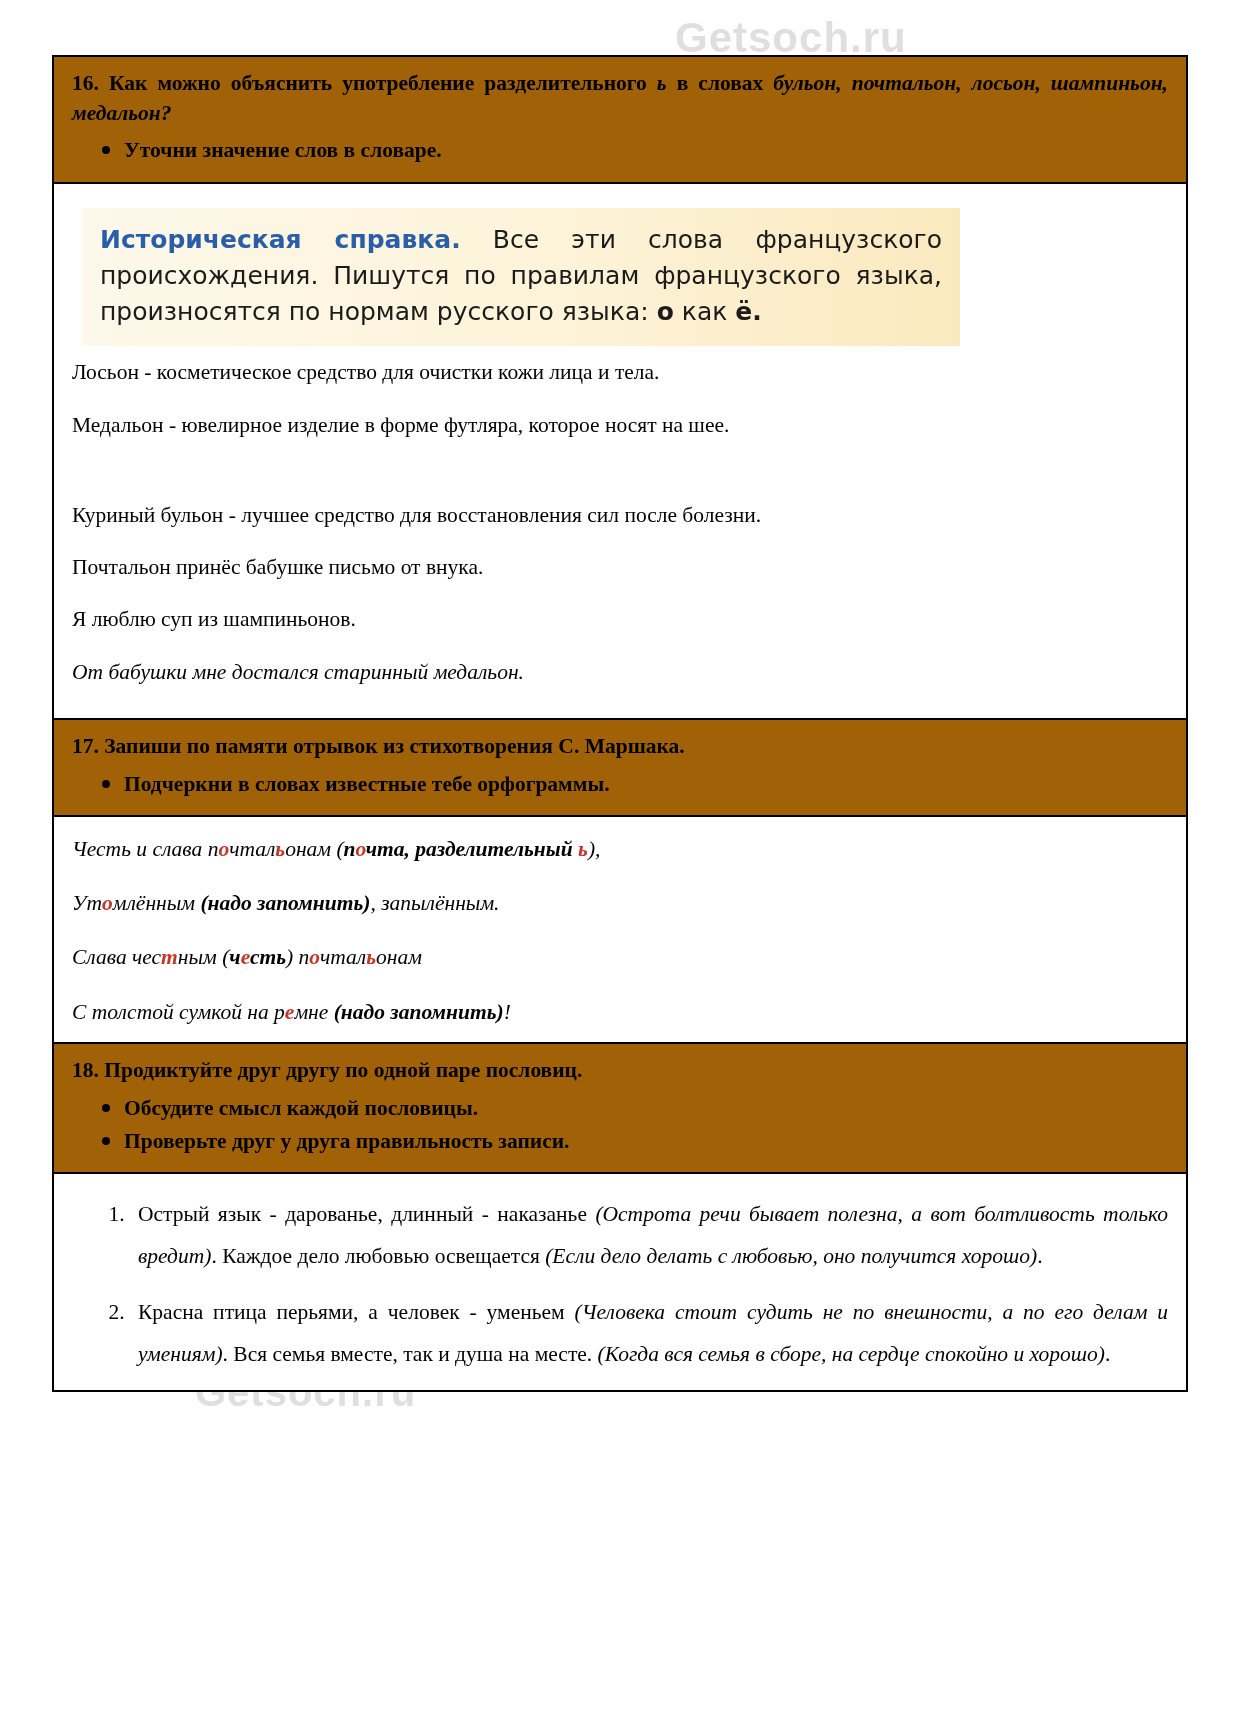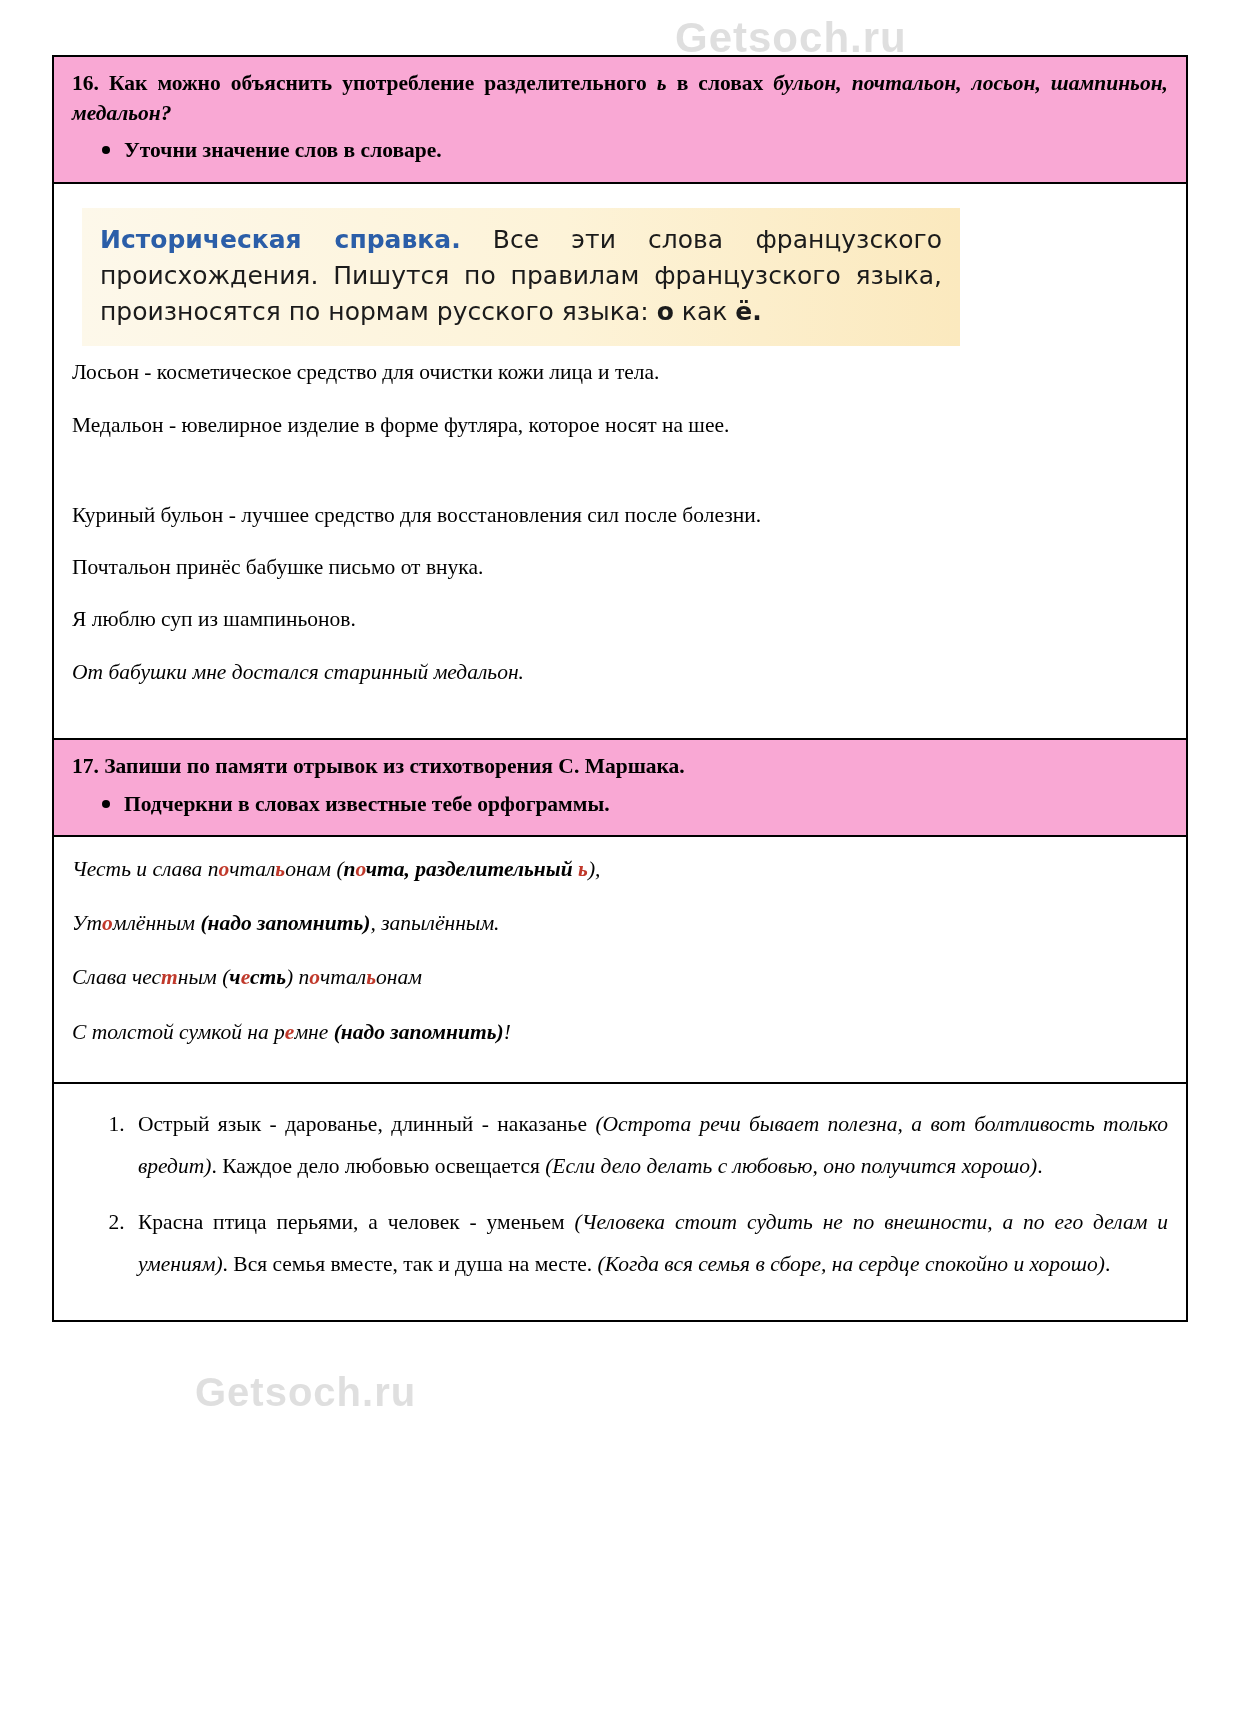--- a/index.html
+++ b/index.html
@@ -38,21 +38,21 @@
     position: absolute;
     left: 52px;
     top: 55px;
     width: 1136px;
     border: 2px solid #000;
     box-sizing: border-box;
     background: #fff;
   }
 
   .band {
-    background: #f9a8d4;
+    background: #a16207;
     border-bottom: 2px solid #000;
     padding: 12px 18px 14px 18px;
   }
   .band .task-head {
     font-weight: bold;
     font-size: 21.5px;
     line-height: 1.38;
     text-align: justify;
   }
   .band .task-head .num { white-space: nowrap; }
@@ -74,21 +74,21 @@
     position: absolute;
     left: -22px;
     top: 12px;
     width: 8px;
     height: 8px;
     background: #000;
     border-radius: 50%;
   }
 
   .body-block {
-    padding: 16px 18px 32px 18px;
+    padding: 16px 18px 12px 18px;
     border-bottom: 2px solid #000;
   }
   .body-block.last { border-bottom: none; }
 
   .hist-box {
     margin: 8px 10px 10px 10px;
     width: 878px;
     background: linear-gradient(to right, #fdf8ea 0%, #fdf3d8 55%, #fbe9be 100%);
     padding: 14px 18px 16px 18px;
     box-sizing: border-box;
@@ -189,20 +189,30 @@
   <div class="body-block">
     <p class="poem-line"><span>Честь и слава п</span><span class="hl">о</span><span>чтал</span><span class="hl">ь</span><span>онам (</span><span class="b">п</span><span class="b hl">о</span><span class="b">чта, разделительный </span><span class="b hl">ь</span><span>),</span></p>
 
     <p class="poem-line"><span>Ут</span><span class="hl">о</span><span>млённым </span><span class="b">(надо запомнить)</span><span>, запылённым.</span></p>
 
     <p class="poem-line"><span>Слава чес</span><span class="hl">т</span><span>ным (</span><span class="b">ч</span><span class="b hl">е</span><span class="b">сть</span><span>) п</span><span class="hl">о</span><span>чтал</span><span class="hl">ь</span><span>онам</span></p>
 
     <p class="poem-line"><span>С толстой сумкой на р</span><span class="hl">е</span><span>мне </span><span class="b">(надо запомнить)</span><span>!</span></p>
   </div>
 
+  <div class="band">
+    <div class="task-head">
+      <span class="num">18.</span>
+      <span>Продиктуйте друг другу по одной паре пословиц.</span>
+    </div>
+    <ul class="bullets">
+      <li>Обсудите смысл каждой пословицы.</li>
+      <li>Проверьте друг у друга правильность записи.</li>
+    </ul>
+  </div>
 
   <div class="body-block last">
     <ol class="prov">
       <li><span>Острый язык - дарованье, длинный - наказанье </span><span class="it">(Острота речи бывает полезна, а вот болтливость только вредит)</span><span>. Каждое дело любовью освещается </span><span class="it">(Если дело делать с любовью, оно получится хорошо)</span><span>.</span></li>
       <li><span>Красна птица перьями, а человек - уменьем </span><span class="it">(Человека стоит судить не по внешности, а по его делам и умениям)</span><span>. Вся семья вместе, так и душа на месте. </span><span class="it">(Когда вся семья в сборе, на сердце спокойно и хорошо)</span><span>.</span></li>
     </ol>
   </div>
 
 </div>
 

